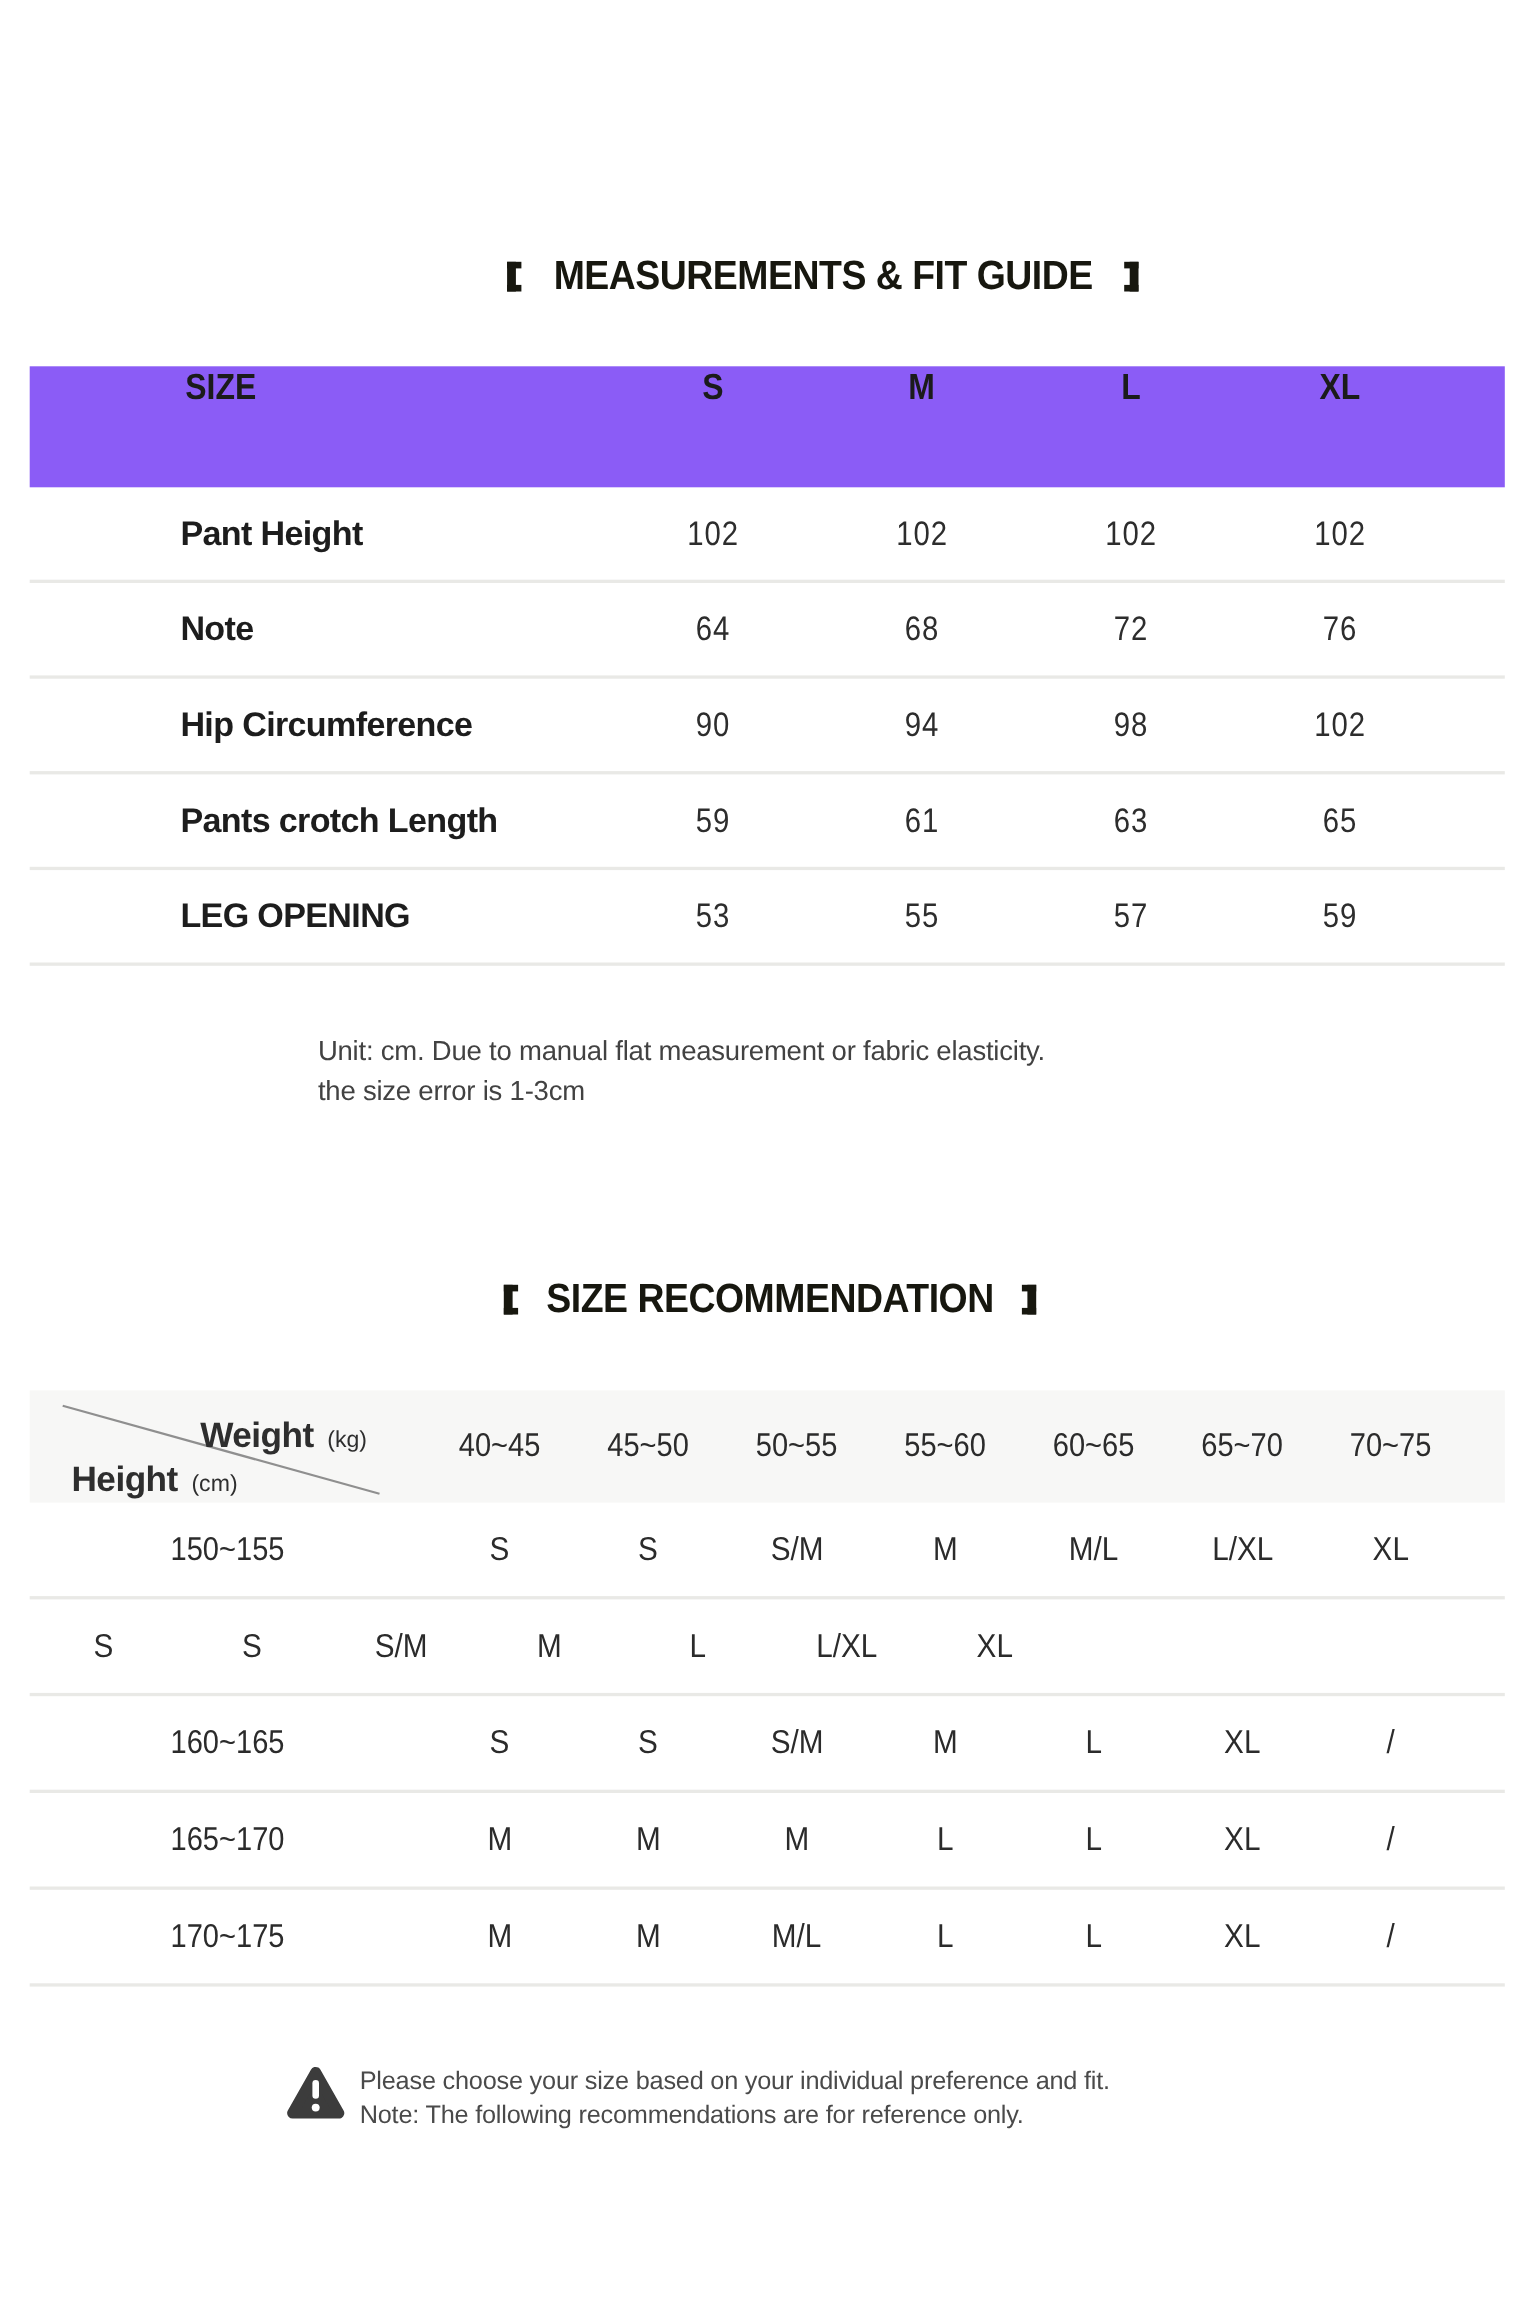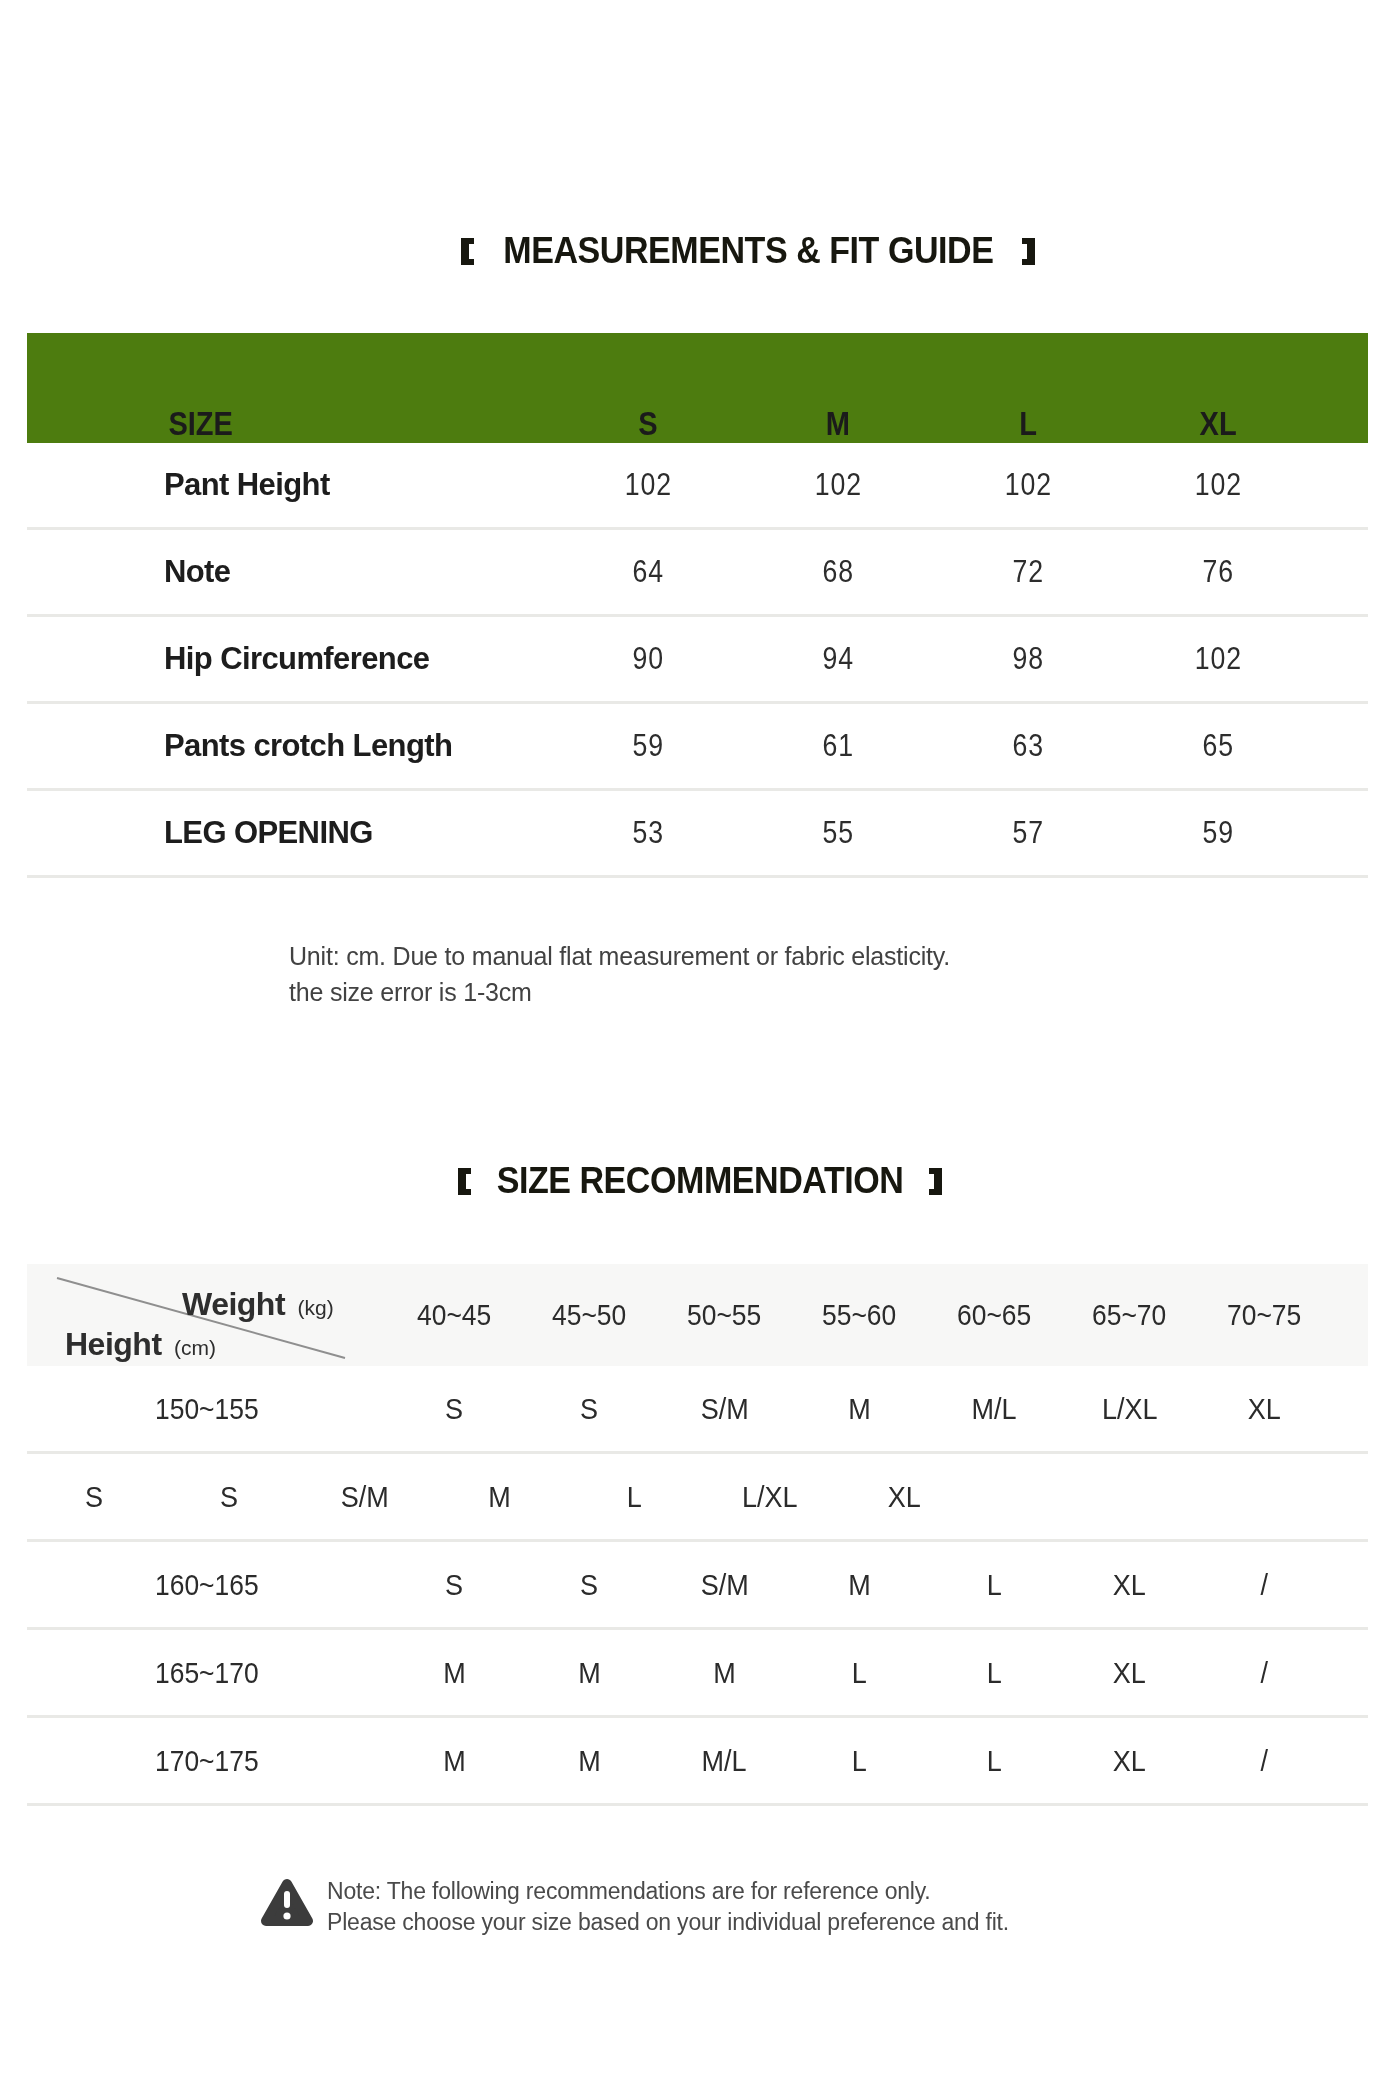--- a/index.html
+++ b/index.html
@@ -12,21 +12,21 @@
     position:absolute;left:0;width:1400px;text-align:center;
     font-size:37px;font-weight:700;color:#17170f;letter-spacing:-0.5px;
     display:flex;align-items:center;justify-content:center;gap:8px;
   }
   .sec-title .ttl{display:inline-block;transform:scaleX(0.92);white-space:nowrap;}
   .bkt{display:inline-block;width:13px;height:27px;box-sizing:border-box;border-top:6px solid #17170f;border-bottom:6px solid #17170f;}
   .bkt.l{border-left:8px solid #17170f;}
   .bkt.r{border-right:8px solid #17170f;}
   
   .t1{position:absolute;left:27px;top:333px;width:1341px;}
-  .t1-head{display:flex;height:110px;background:#4d7c0f;align-items:flex-end;}
+  .t1-head{display:flex;height:110px;background:#8b5cf6;align-items:flex-start;}
   .t1-row{display:flex;height:84px;align-items:center;border-bottom:3px solid #e9e9e6;}
   .c-lab{width:526px;box-sizing:border-box;padding-left:137px;}
   .c-val{width:190px;text-align:center;}
   .hcell{font-size:33px;font-weight:700;color:#1b1b1b;display:inline-block;transform:scaleX(0.88);}
   .rlab{font-size:31px;font-weight:700;color:#1d1d1d;letter-spacing:-0.6px;}
   .val{font-size:31px;font-weight:400;color:#2d2d2d;display:inline-block;transform:scaleX(0.86);letter-spacing:1px;}
   
   .unit-note{position:absolute;left:289px;top:938px;font-size:25px;line-height:36px;color:#424242;letter-spacing:-0.2px;}
   
   .t2{position:absolute;left:27px;top:1264px;width:1341px;}
@@ -196,17 +196,17 @@
       <div class="c2-val"><span class="v2">/</span></div>
     </div>
   </div>
 
   <svg class="warn-icon" width="54" height="52" viewBox="0 0 54 52">
     <polygon points="27,7 48,44 6,44" fill="#3c3c3c" stroke="#3c3c3c" stroke-width="10" stroke-linejoin="round"></polygon>
     <rect x="24" y="14" width="6" height="17" rx="3" fill="#ffffff"></rect>
     <circle cx="27" cy="39" r="3.6" fill="#ffffff"></circle>
   </svg>
   <div class="size-note">
+    <div>Please choose your size based on your individual preference and fit.</div>
     <div>Note: The following recommendations are for reference only.</div>
-    <div>Please choose your size based on your individual preference and fit.</div>
   </div>
 
 </div>
 
 </body></html>

